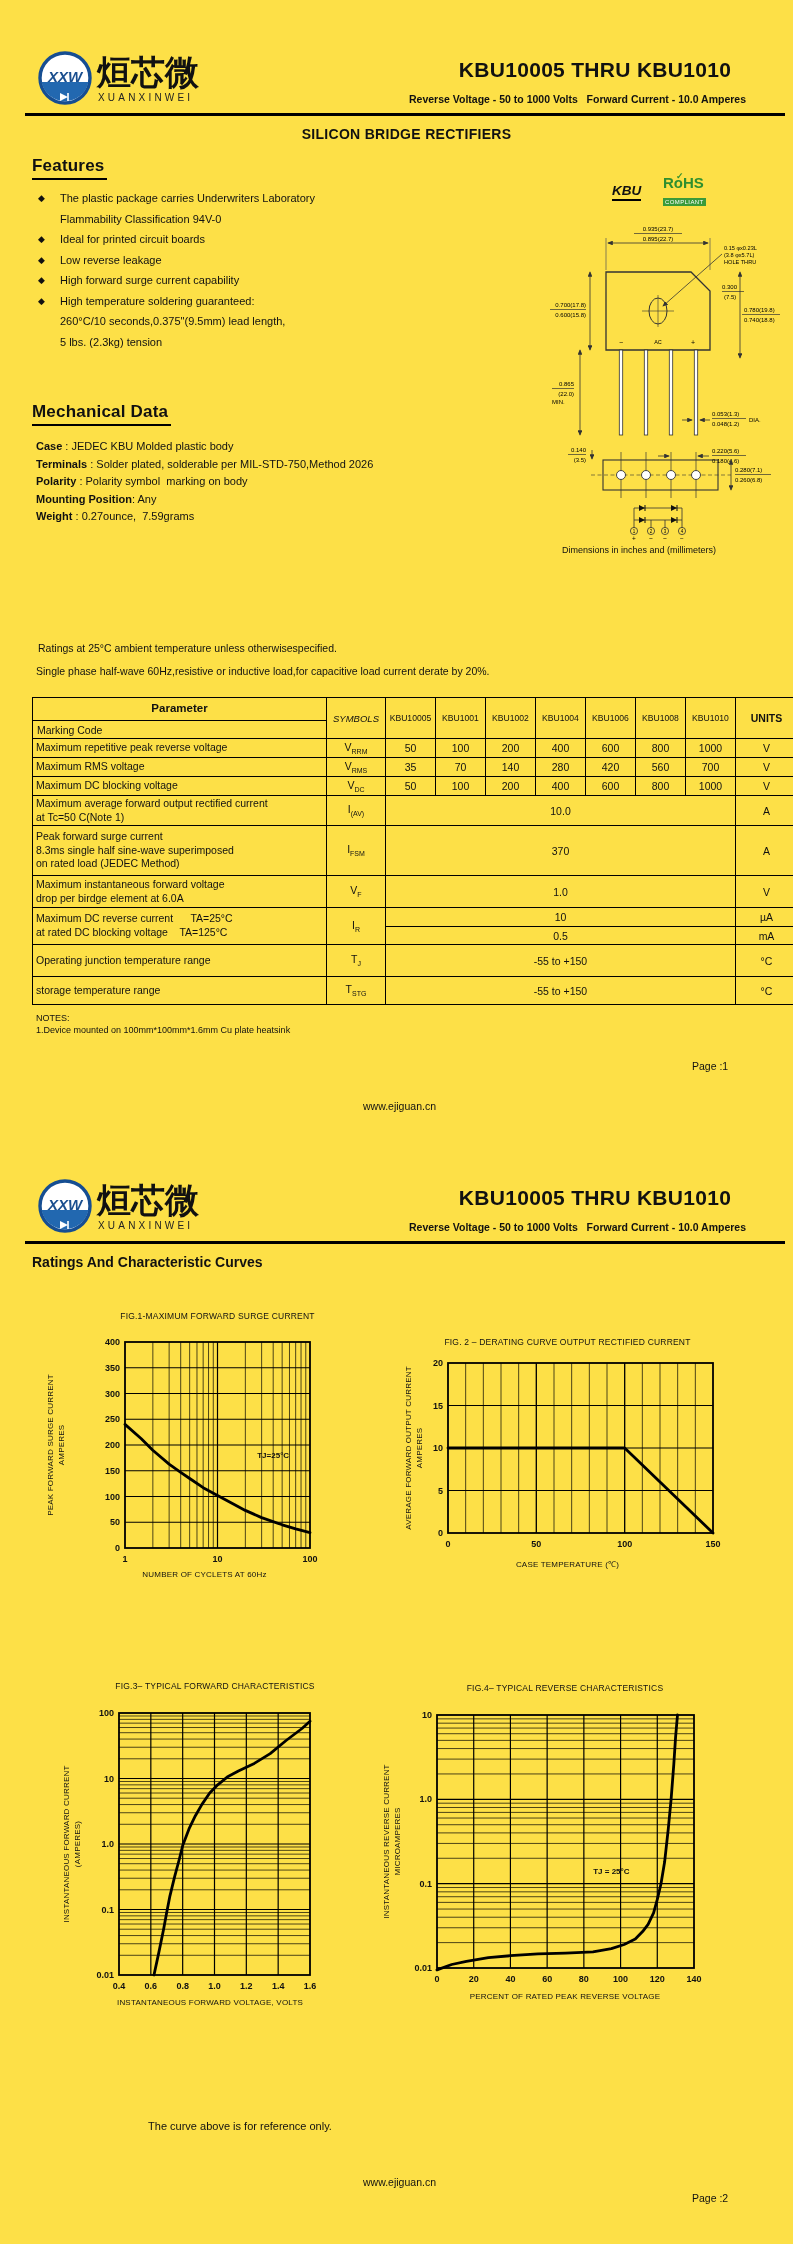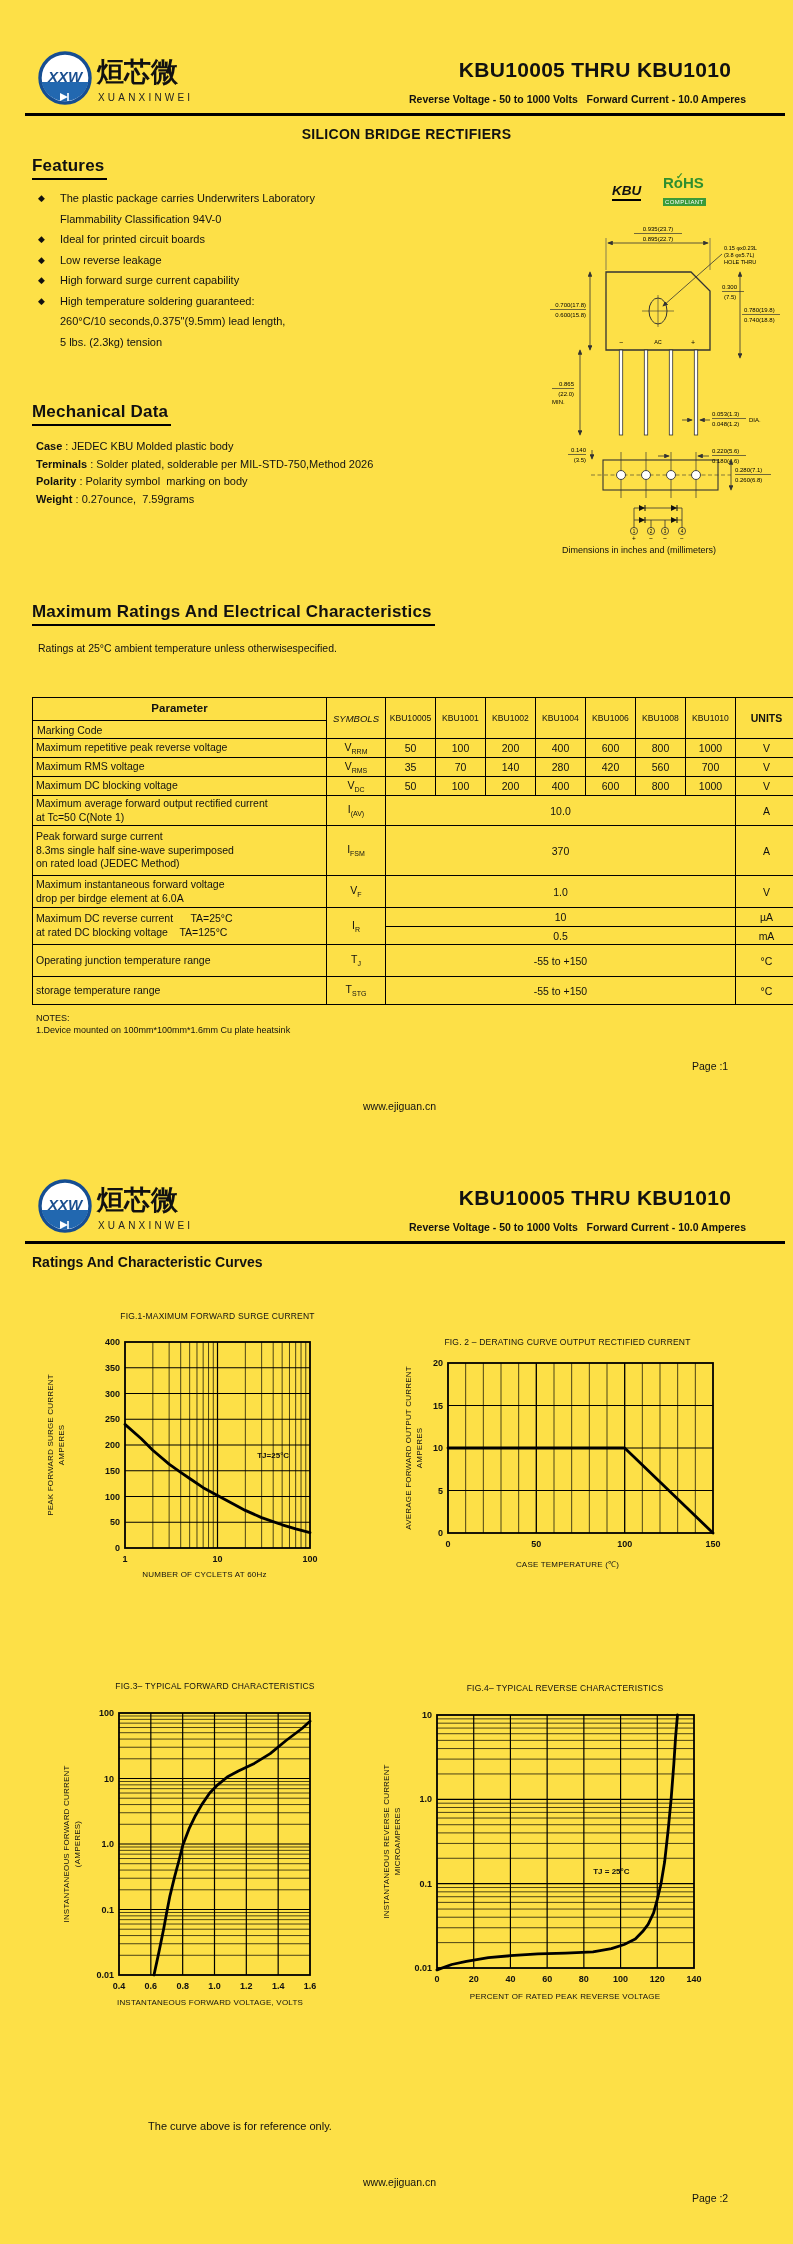--- a/index.html
+++ b/index.html
@@ -33,21 +33,21 @@
   .ft-site{left:3px;width:793px;text-align:center;font-size:10.5px;}
   .ft-page{font-size:10.5px;}
   .fig-title{font-size:8.5px;text-align:center;letter-spacing:.2px;}
   .axis-x{font-size:8px;text-align:center;letter-spacing:.2px;}
   .axis-y{font-size:8px;text-align:center;line-height:1.35;transform-origin:0 0;transform:rotate(-90deg);letter-spacing:.2px;}
   .kbu-label{font-size:13.5px;font-weight:bold;border-bottom:2px solid #000;padding-bottom:1px;font-style:italic;}
   .rohs{color:#2f8f2f;font-weight:bold;font-size:15px;line-height:14px;position:relative;}
   .rohs .chk{position:absolute;left:13px;top:-7px;font-size:9px;}
   .rohs-sub{font-size:6px;color:#fff;background:#3a9b3a;padding:1px 2px;letter-spacing:.4px;display:inline-block;}
   .dim-caption{font-size:9px;text-align:center;}
-  .logo-cn{font-size:27px;font-weight:bold;font-family:"DejaVu Sans",sans-serif;line-height:28px;}
+  .logo-cn{font-size:34px;font-weight:bold;font-family:"DejaVu Sans",sans-serif;line-height:28px;}
   .logo-en{font-size:10px;letter-spacing:3.2px;color:#222;}
   .note2{font-size:11px;text-align:center;}
   svg{overflow:visible;}
   svg text{font-family:"Liberation Sans",sans-serif;}
 </style>
 </head>
 <body>
 
 <div id="root">
 
@@ -82,20 +82,21 @@
     <div class="feat-row"><span class="blt"></span><span>5 lbs. (2.3kg) tension</span></div>
   </div>
 
   <div class="abs" style="left:32px;top:402px;">
     <span class="sec-heading">Mechanical Data</span>
   </div>
   <div class="abs" style="left:36px;top:438px;width:430px;">
     <div class="mech-row"><span class="mlab">Case</span><span> : JEDEC KBU Molded plastic body</span></div>
     <div class="mech-row"><span class="mlab">Terminals</span><span> : Solder plated, solderable per MIL-STD-750,Method 2026</span></div>
     <div class="mech-row"><span class="mlab">Polarity</span><span> : Polarity symbol  marking on body</span></div>
+    <div class="mech-row"><span class="mlab">Mounting Position</span><span>: Any</span></div>
     <div class="mech-row"><span class="mlab">Weight</span><span> : 0.27ounce,  7.59grams</span></div>
   </div>
 
   <div class="abs kbu-label" style="left:612px;top:183px;">KBU</div>
   <div class="abs" style="left:663px;top:176px;width:54px;">
     <div class="rohs"><span class="chk">✓</span><span>RoHS</span></div>
     <div class="rohs-sub">COMPLIANT</div>
   </div>
 
   <svg class="abs" style="left:488px;top:210px;" width="300" height="330">
@@ -207,24 +208,22 @@
     <text x="163" y="323" text-anchor="middle" font-size="4.5">2</text>
     <text x="177" y="323" text-anchor="middle" font-size="4.5">3</text>
     <text x="194" y="323" text-anchor="middle" font-size="4.5">4</text>
     <text x="146" y="331" text-anchor="middle" font-size="6.5">+</text>
     <text x="163" y="331" text-anchor="middle" font-size="6.5">~</text>
     <text x="177" y="331" text-anchor="middle" font-size="6.5">~</text>
     <text x="194" y="331" text-anchor="middle" font-size="6.5">−</text>
   </svg>
   <div class="abs dim-caption" style="left:514px;top:545px;width:250px;">Dimensions in inches and (millimeters)</div>
 
-  <div class="abs" style="left:32px;top:602px;">
-    <span class="sec-heading">Maximum Ratings And Electrical Characteristics</span>
-  </div>
   <div class="abs rat-note" style="left:38px;top:642px;width:700px;">Ratings at 25°C ambient temperature unless otherwisespecified.</div>
+  <div class="abs rat-note" style="left:36px;top:665px;width:700px;">Single phase half-wave 60Hz,resistive or inductive load,for capacitive load current derate by 20%.</div>
 
   <table id="ratings-table" class="abs" style="left:32px;top:697px;">
       <tbody>
         <tr>
           <td class="c-param-hd">
             <div class="p-top">Parameter</div>
             <div class="p-bot">Marking Code</div>
           </td>
           <td class="c-sym-hd">SYMBOLS</td>
           <td class="c-part-hd">KBU10005</td>

